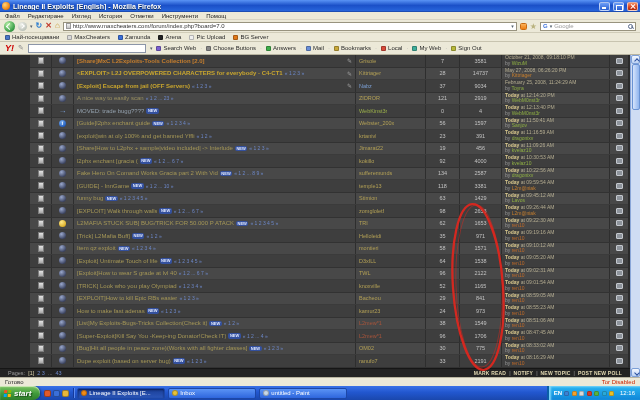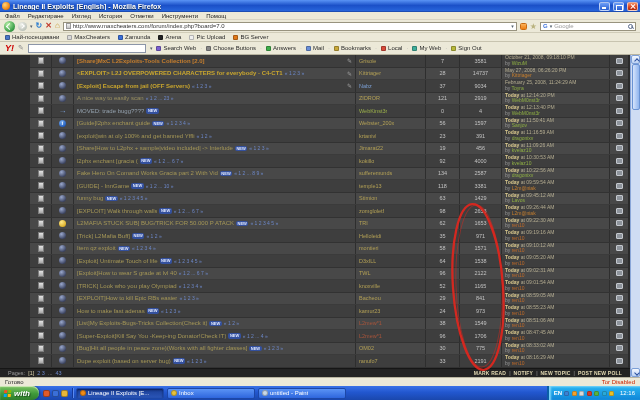--- a/index.html
+++ b/index.html
@@ -912,21 +912,21 @@
   </div>
 
   <div class="taskbar">
     <span class="startbtn">
       <span class="winflag">
           <i></i>
           <i></i>
           <i></i>
           <i></i>
         </span>
-      <span class="start-label">with</span>
+      <span class="start-label">start</span>
     </span>
     <span class="ql" id="quicklaunch">
         <span class="ql-ico" style="background: rgb(224, 90, 42);"></span>
         <span class="ql-ico" style="background: rgb(58, 111, 216);"></span>
         <span class="ql-ico" style="background: rgb(232, 184, 58);"></span>
       </span>
     <span class="tb-sep"></span>
     <span id="tasks" style="display:flex;align-items:center">
         <span class="task active">
           <span class="task-ico" style="background: rgb(242, 139, 22);"></span>

